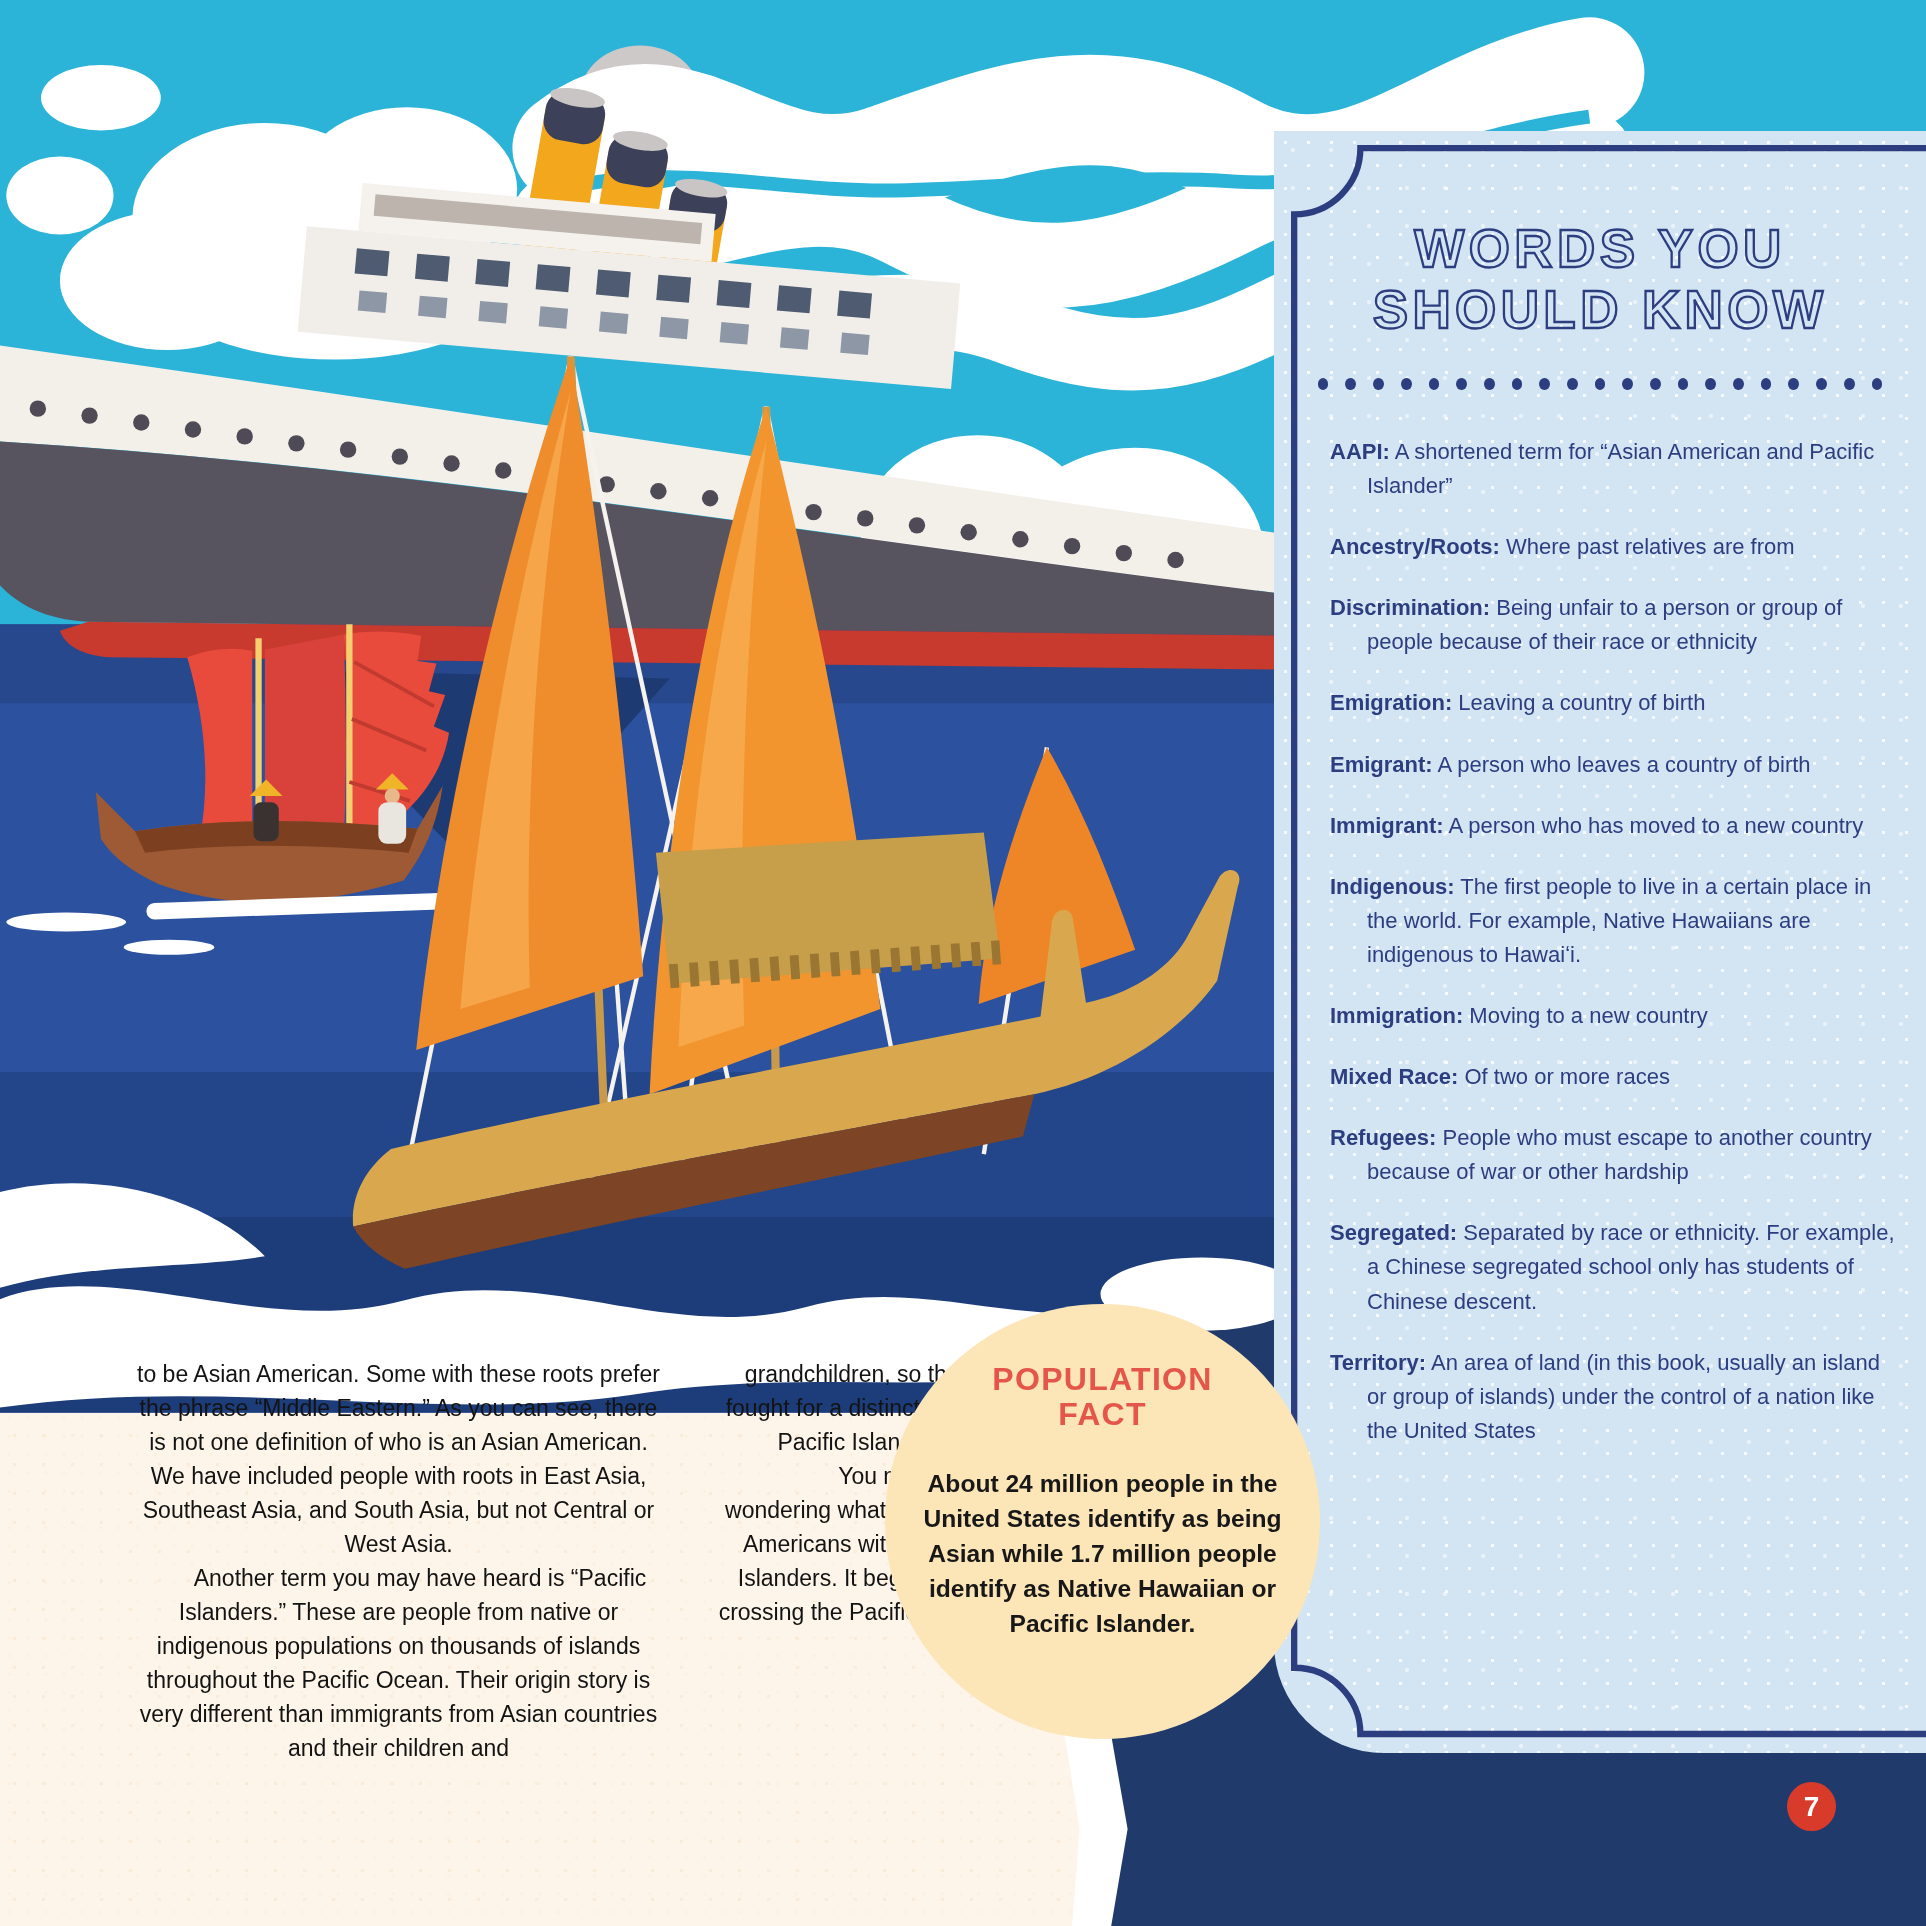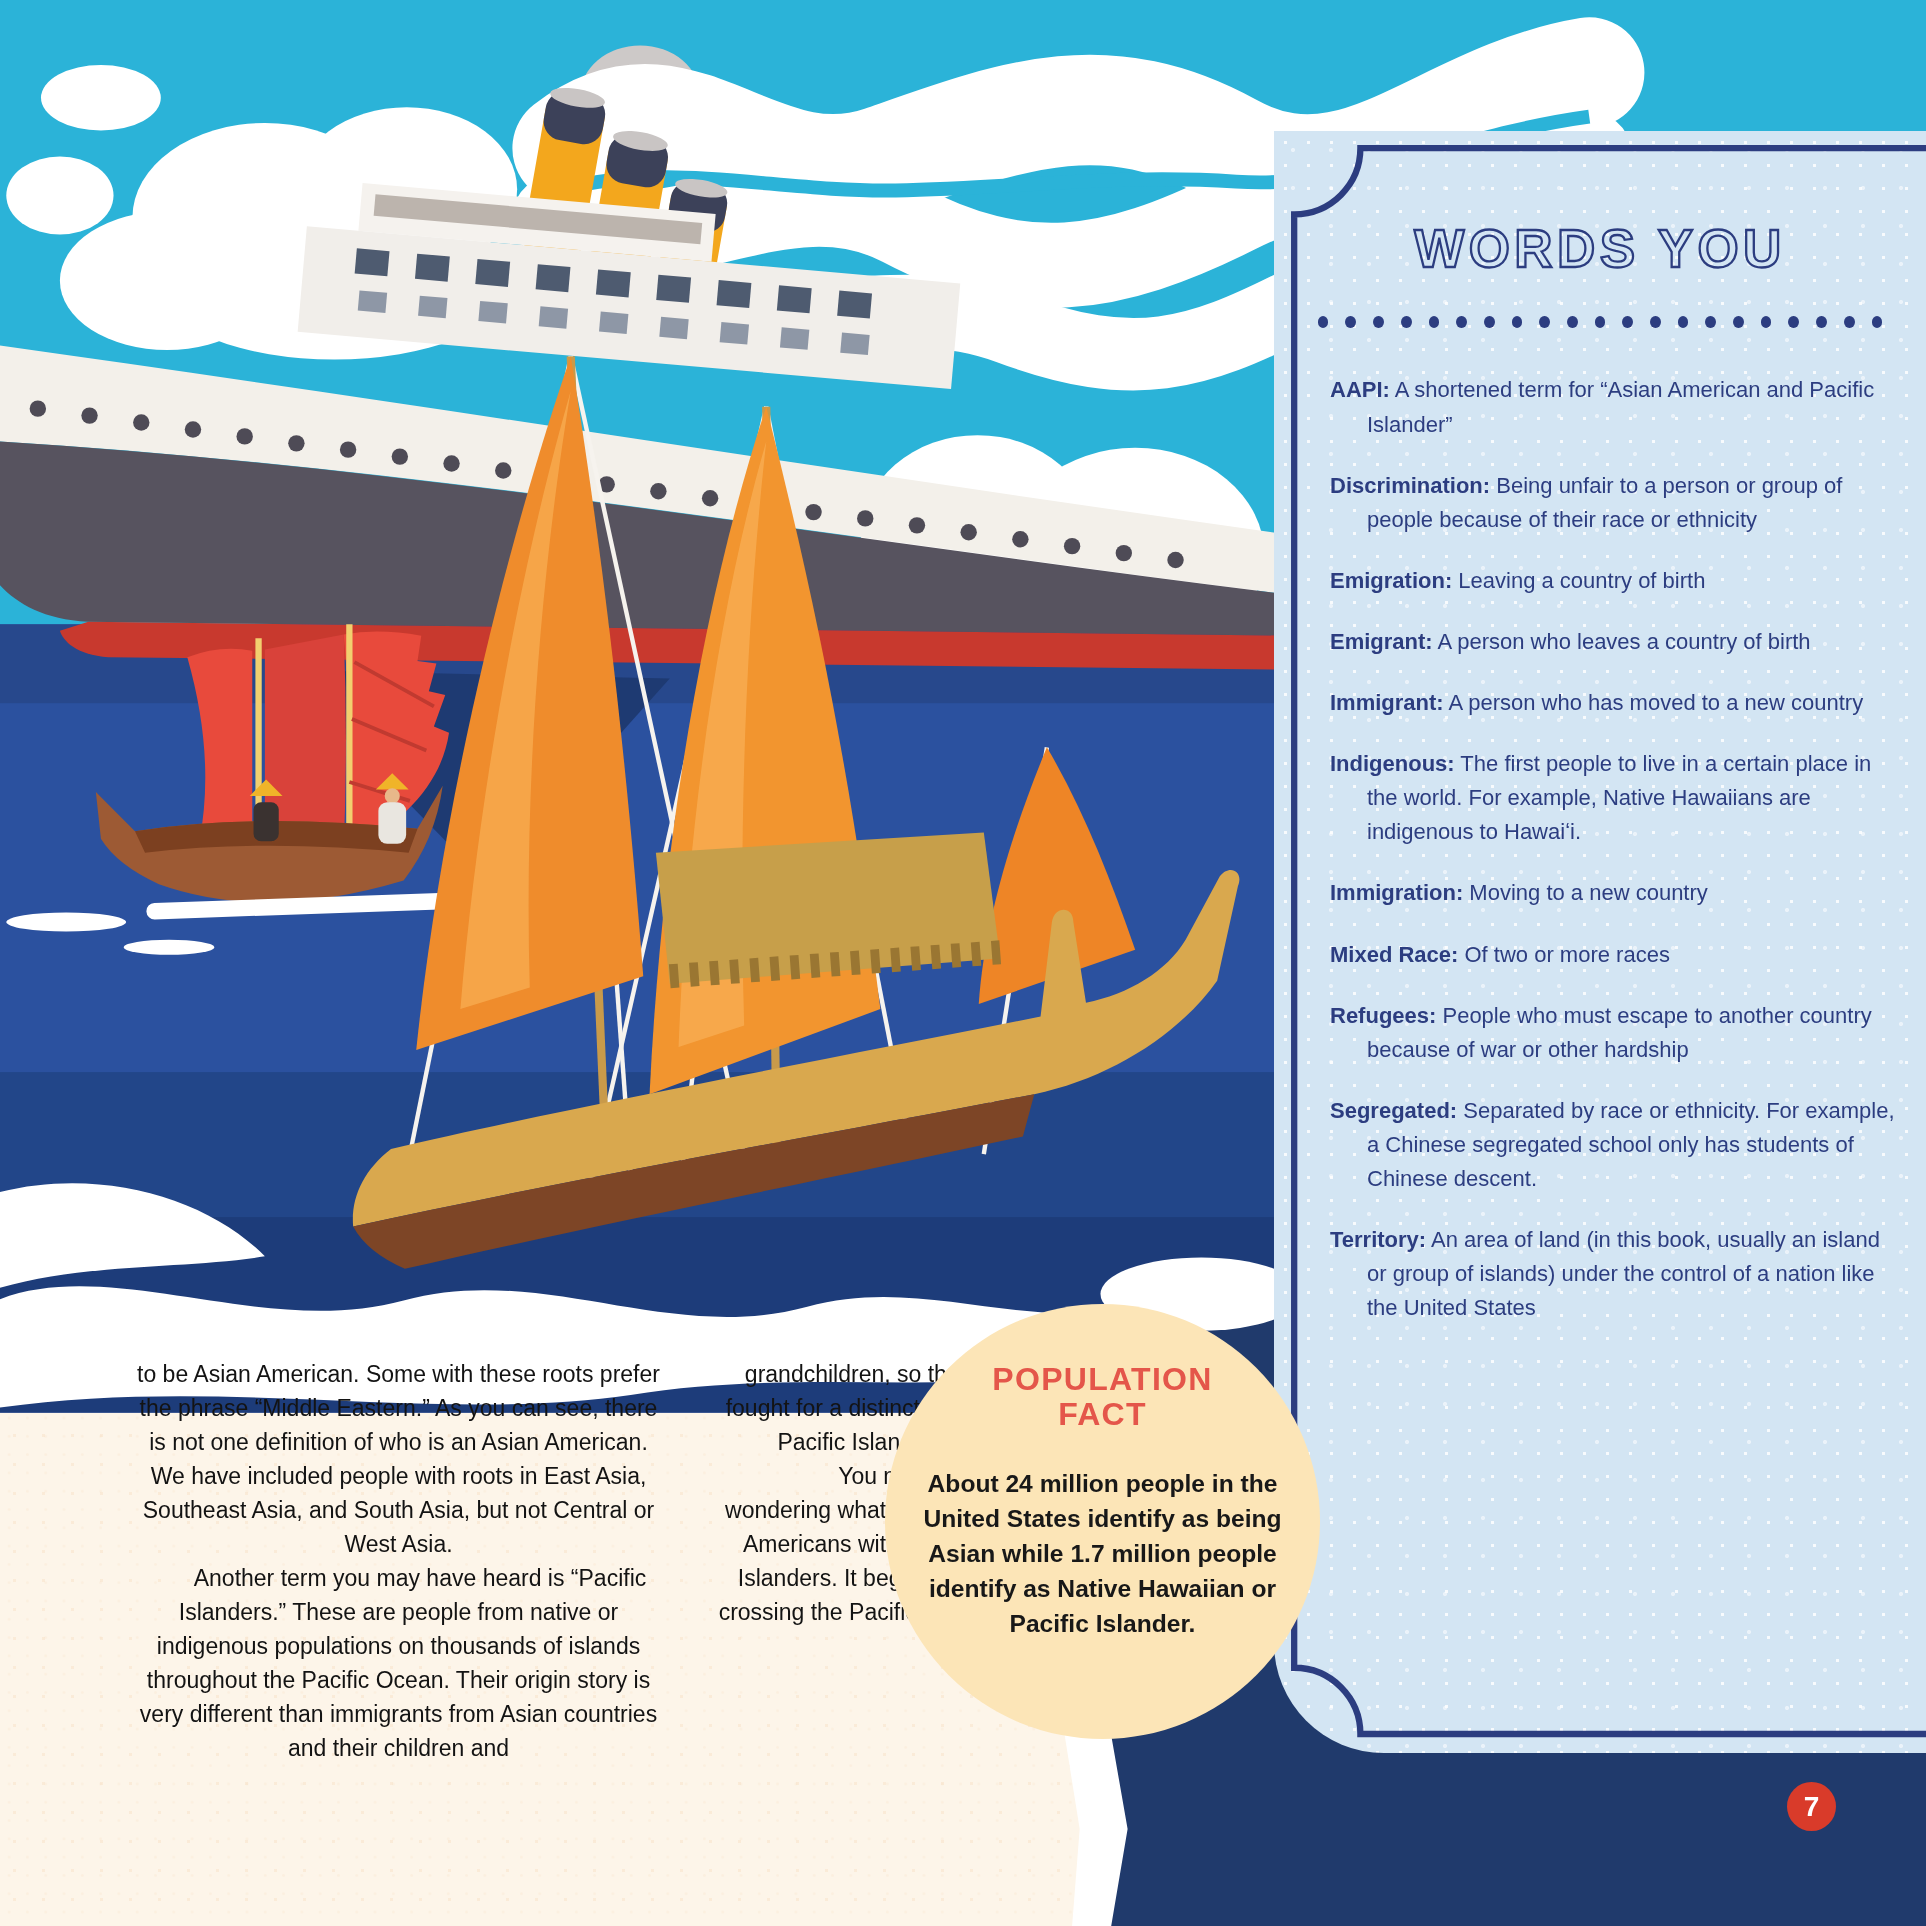--- a/index.html
+++ b/index.html
@@ -205,20 +205,21 @@
       <ellipse cx="1905" cy="2052" rx="160" ry="58"></ellipse>
     </g>
   </svg>
 
   <aside class="panel">
     <svg class="panel-border" width="652" height="1622" viewBox="0 0 1034 2572">
       <path d="M 1034 27 H 137 A 105 105 0 0 1 32 132 V 2437 A 105 105 0 0 1 137 2542 H 1034" fill="none" stroke="#2c3d80" stroke-width="10"></path>
     </svg>
     <h2 class="panel-title">
       <span>WORDS YOU</span><br>
+      <span>SHOULD KNOW</span>
     </h2>
     <div class="dots" id="dots-row">
         <span class="dot"></span>
         <span class="dot"></span>
         <span class="dot"></span>
         <span class="dot"></span>
         <span class="dot"></span>
         <span class="dot"></span>
         <span class="dot"></span>
         <span class="dot"></span>
@@ -231,20 +232,21 @@
         <span class="dot"></span>
         <span class="dot"></span>
         <span class="dot"></span>
         <span class="dot"></span>
         <span class="dot"></span>
         <span class="dot"></span>
         <span class="dot"></span>
       </div>
     <div class="terms" id="terms-list">
         <p class="term"><b>AAPI:</b> A shortened term for “Asian American and Pacific Islander”</p>
+        <p class="term"><b>Ancestry/Roots:</b> Where past relatives are from</p>
         <p class="term"><b>Discrimination:</b> Being unfair to a person or group of people because of their race or ethnicity</p>
         <p class="term"><b>Emigration:</b> Leaving a country of birth</p>
         <p class="term"><b>Emigrant:</b> A person who leaves a country of birth</p>
         <p class="term"><b>Immigrant:</b> A person who has moved to a new country</p>
         <p class="term"><b>Indigenous:</b> The first people to live in a certain place in the world. For example, Native Hawaiians are indigenous to Hawaiʻi.</p>
         <p class="term"><b>Immigration:</b> Moving to a new country</p>
         <p class="term"><b>Mixed Race:</b> Of two or more races</p>
         <p class="term"><b>Refugees:</b> People who must escape to another country because of war or other hardship</p>
         <p class="term"><b>Segregated:</b> Separated by race or ethnicity. For example, a Chinese segregated school only has students of Chinese descent.</p>
         <p class="term"><b>Territory:</b> An area of land (in this book, usually an island or group of islands) under the control of a nation like the United States</p>

